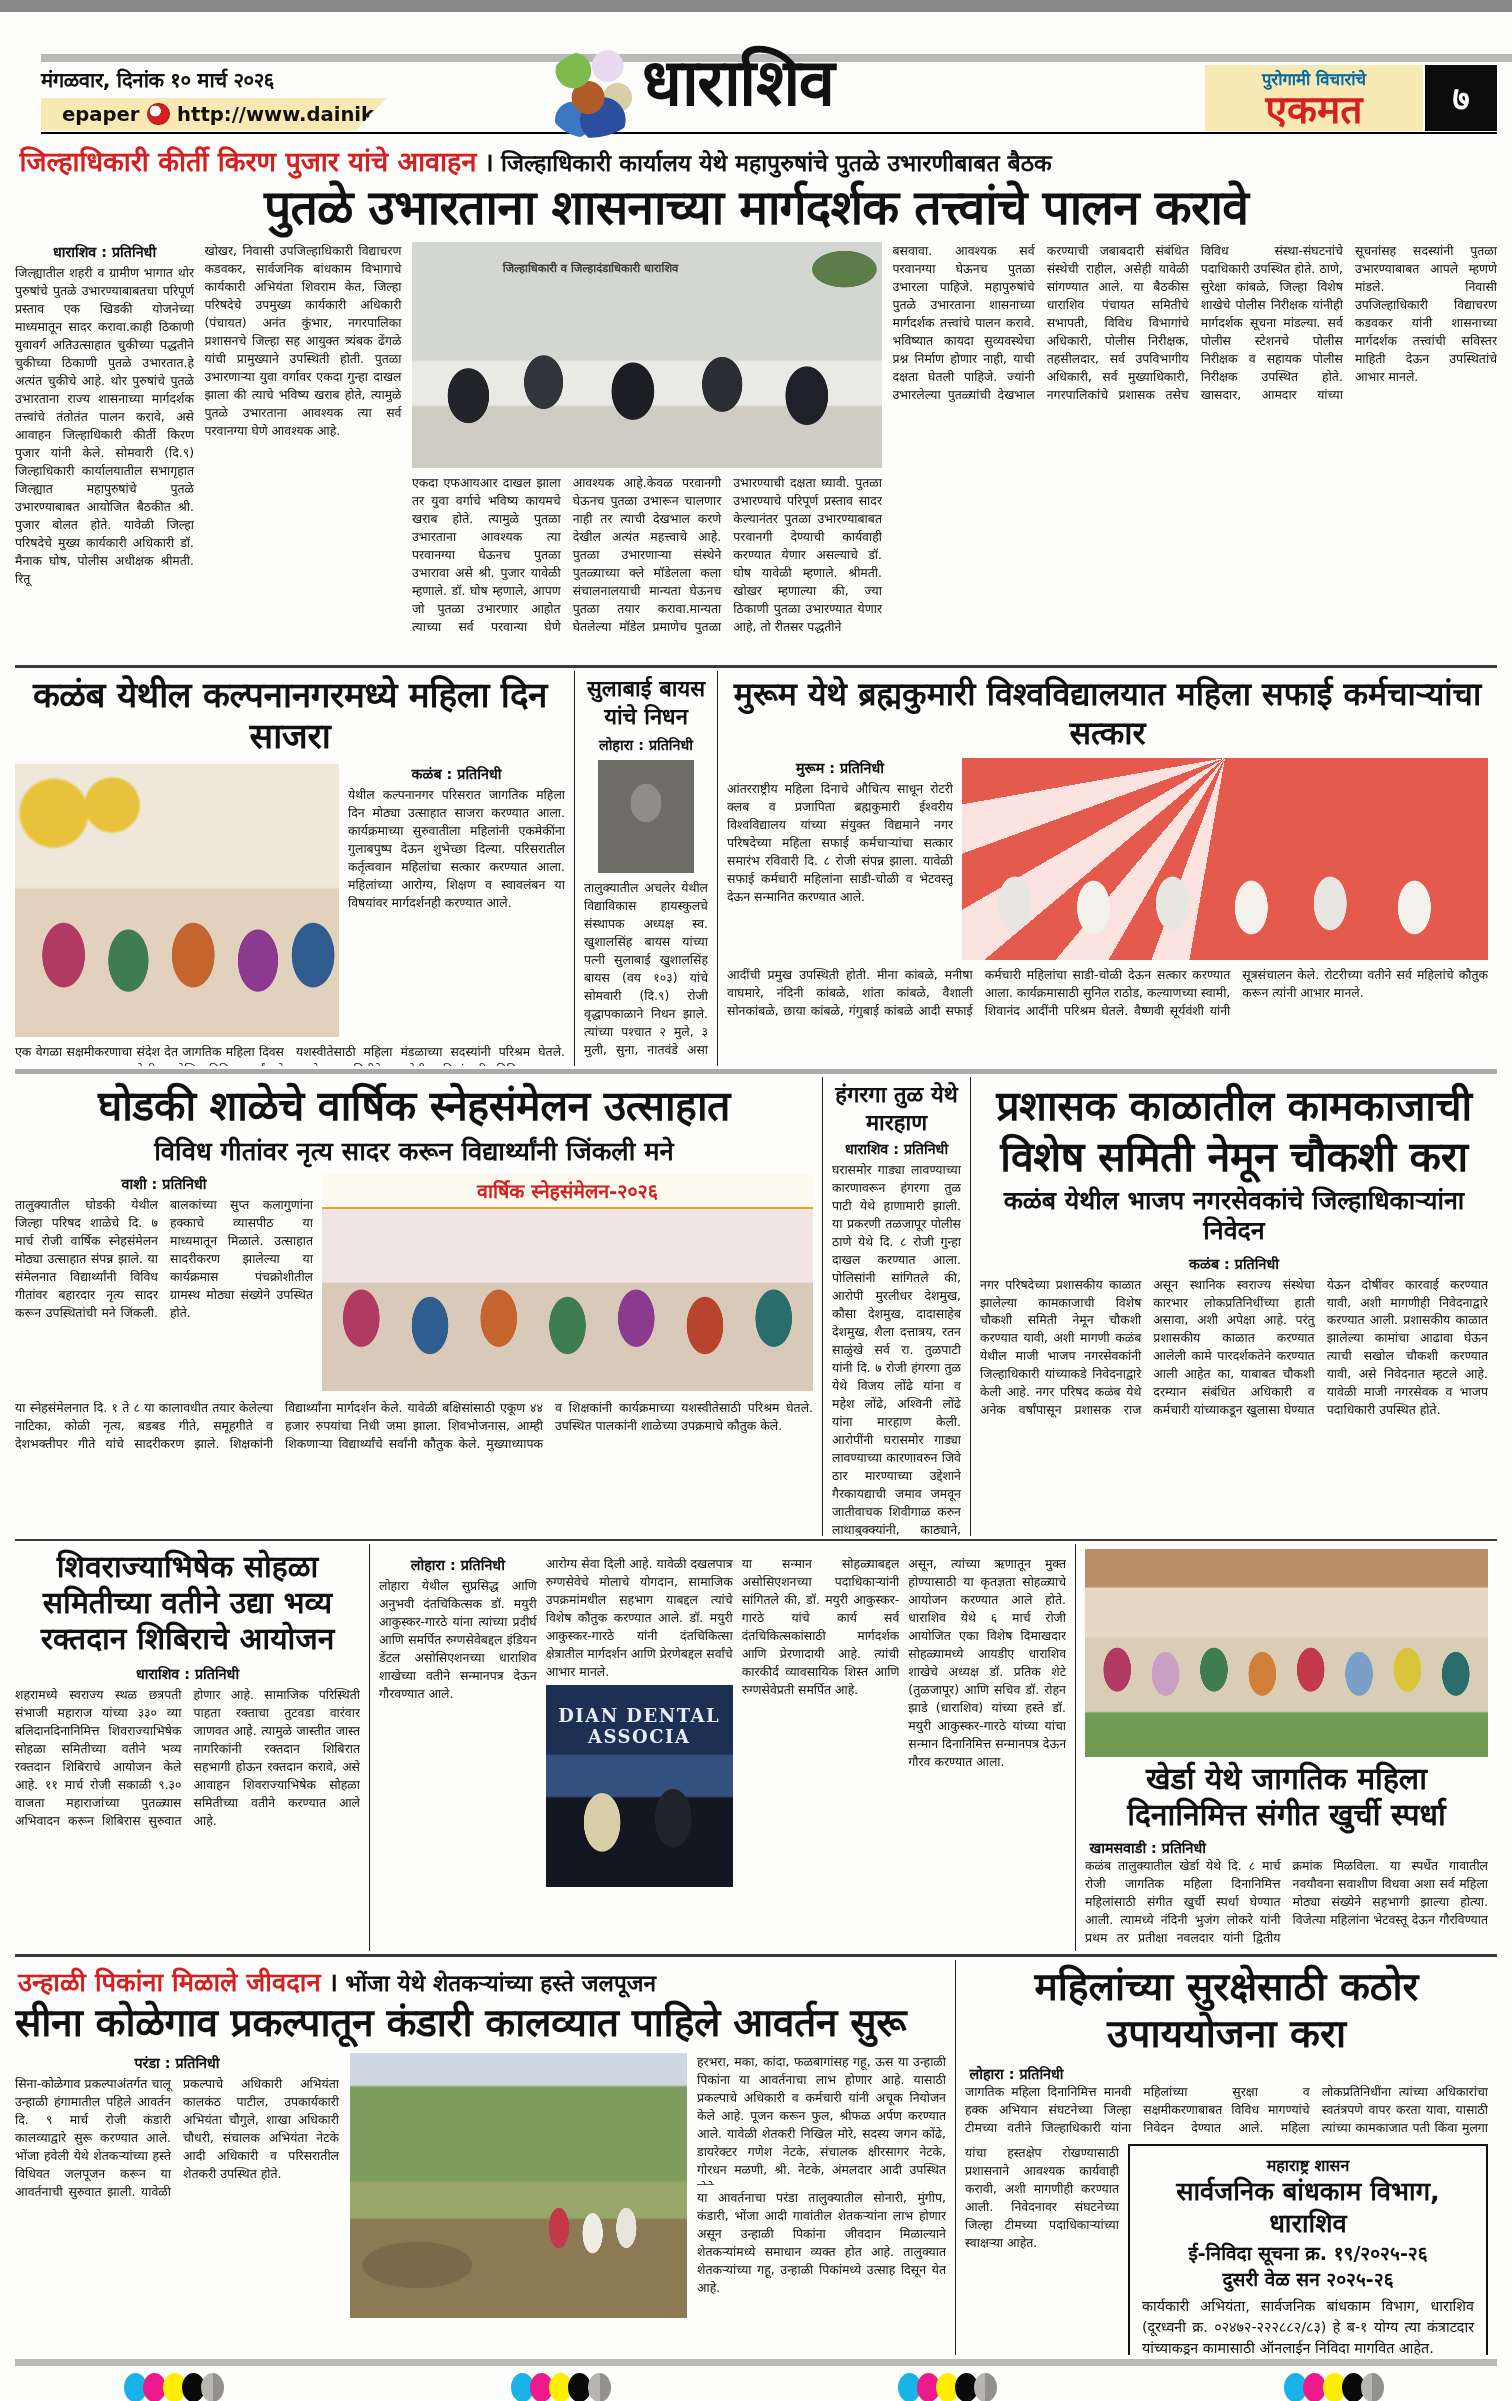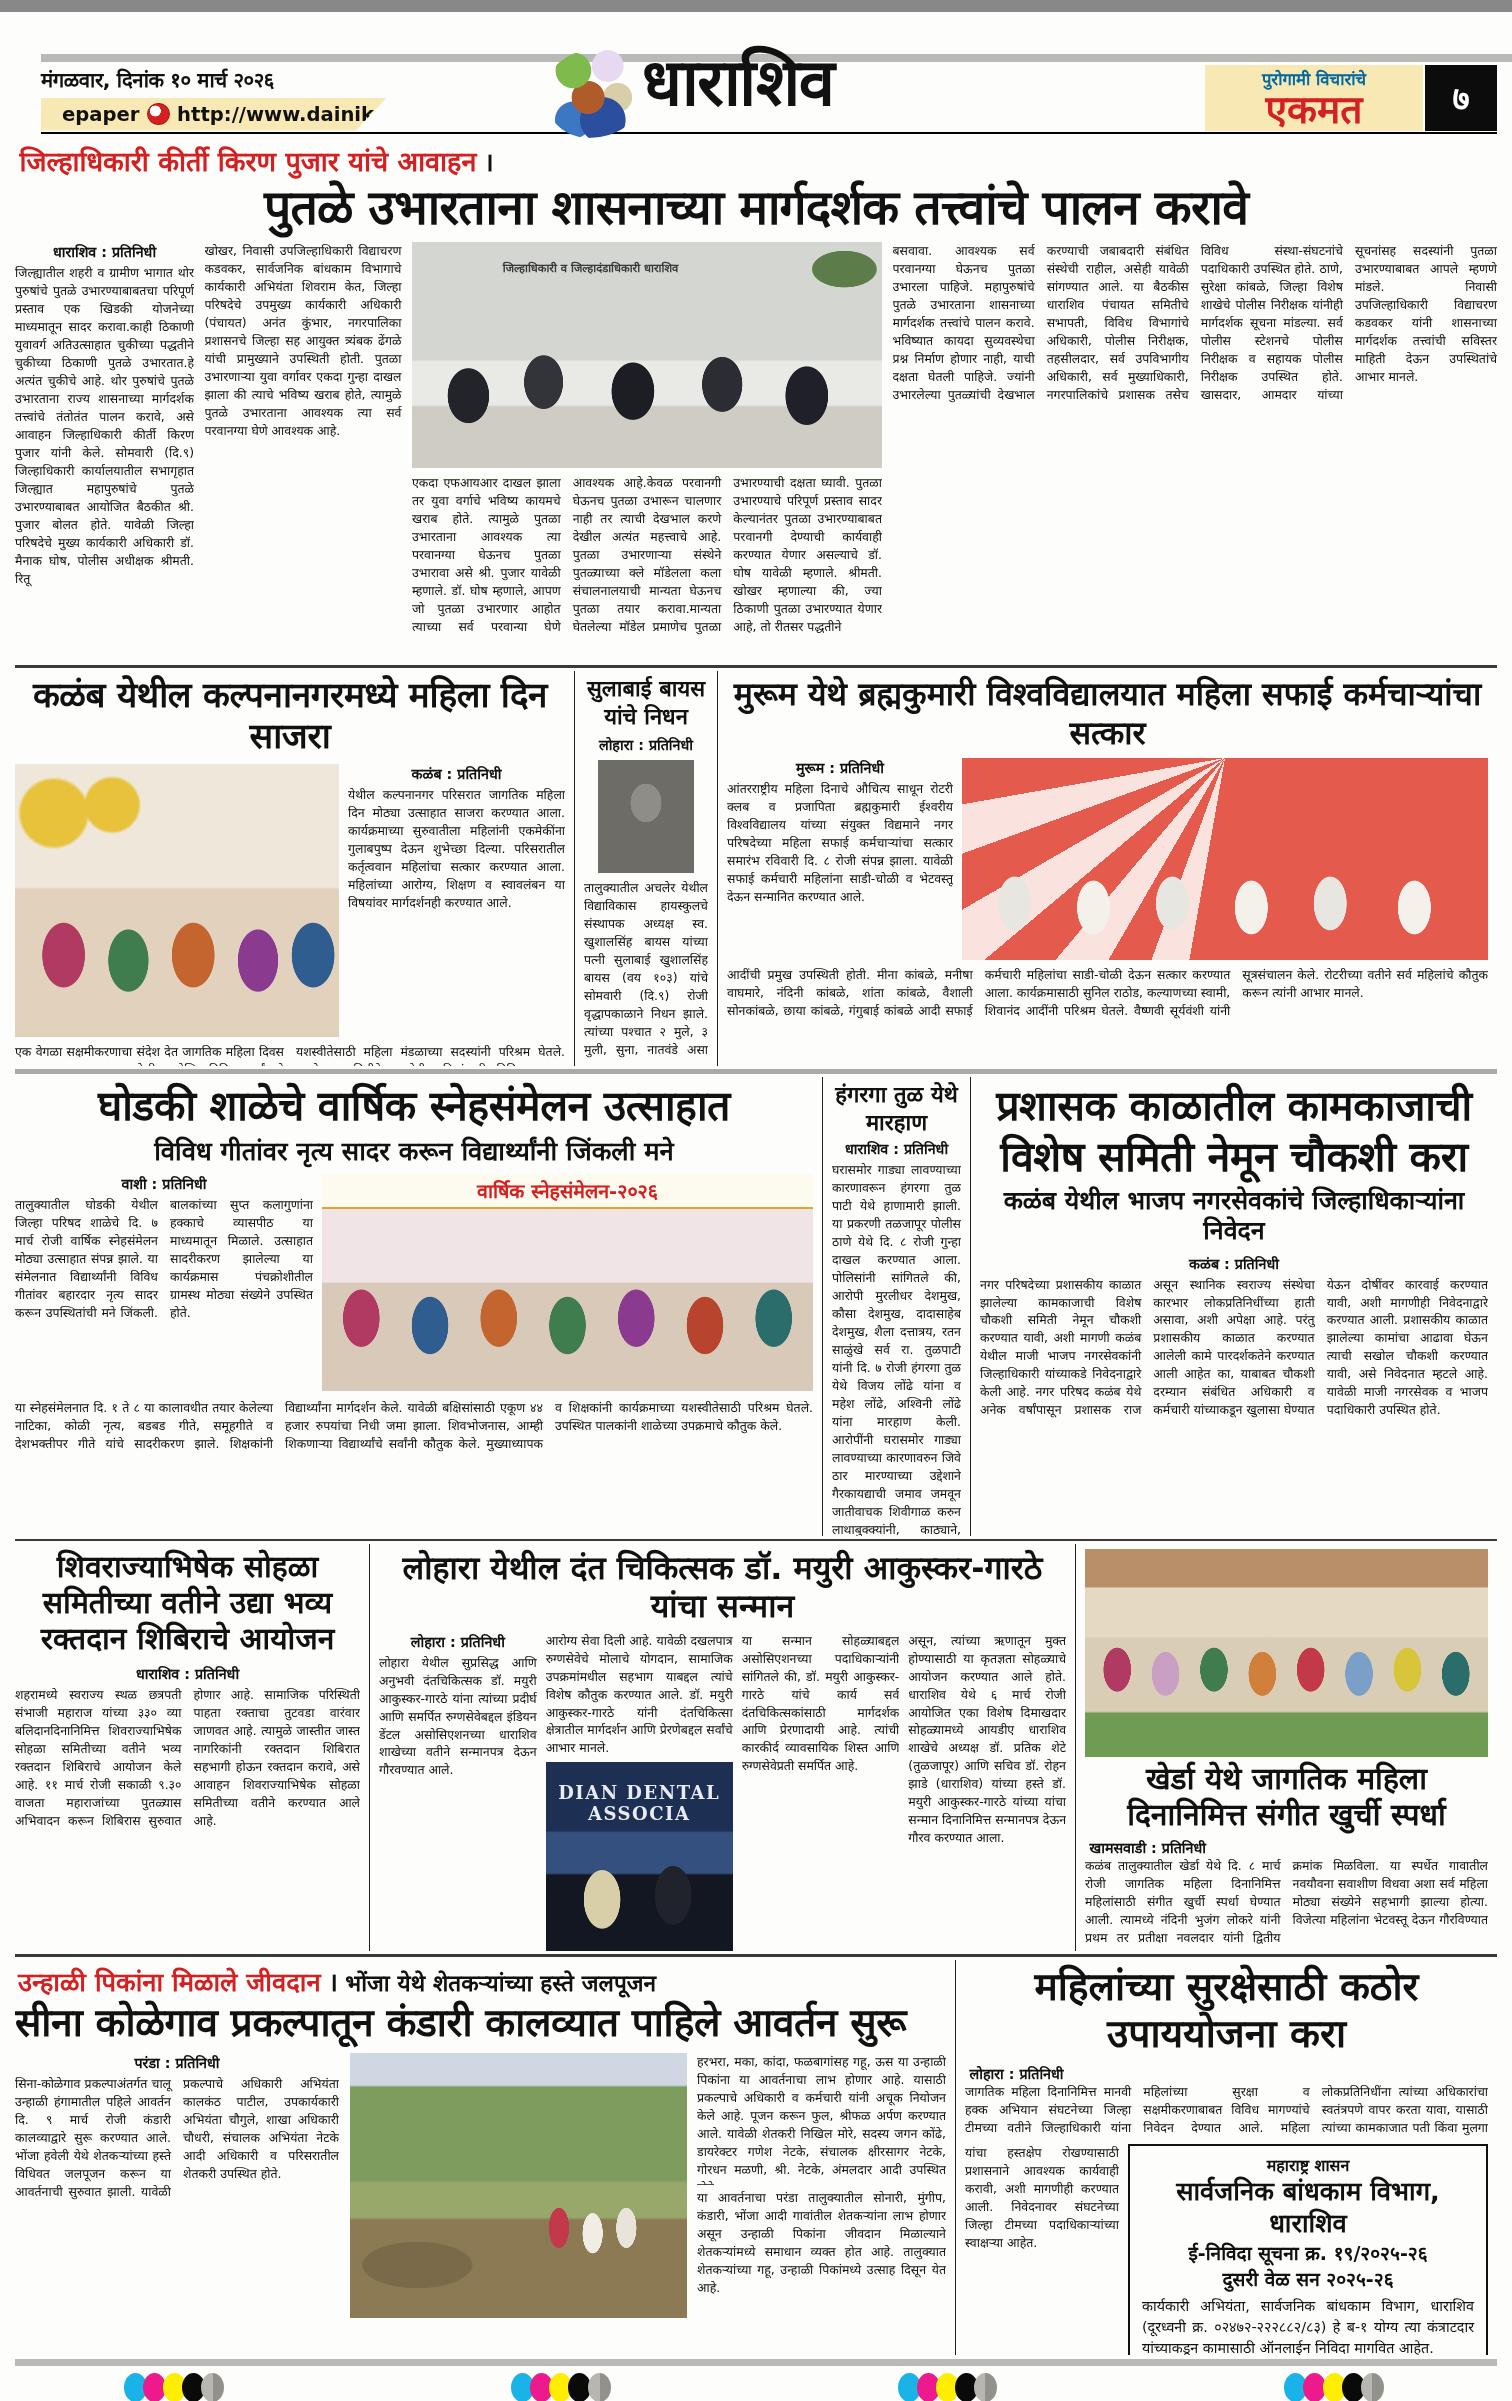--- a/index.html
+++ b/index.html
@@ -238,20 +238,21 @@
     <div class="pagenum-box">
       <span>७</span>
     </div>
   </header>
   <div class="header-rule"></div>
 
   <section class="inner">
     <div class="kicker-row">
       <span class="kicker-red">जिल्हाधिकारी कीर्ती किरण पुजार यांचे आवाहन</span>
       <span class="kicker-sep">।</span>
+      <span class="kicker-black">जिल्हाधिकारी कार्यालय येथे महापुरुषांचे पुतळे उभारणीबाबत बैठक</span>
     </div>
     <h1 class="headline-xl">पुतळे उभारताना शासनाच्या मार्गदर्शक तत्त्वांचे पालन करावे</h1>
 
     <div class="lead-body">
       <div class="lcol1">
         <div class="byline">धाराशिव : प्रतिनिधी</div>
         <p class="body" style="height:380px">जिल्ह्यातील शहरी व ग्रामीण भागात थोर पुरुषांचे पुतळे उभारण्याबाबतचा परिपूर्ण प्रस्ताव एक खिडकी योजनेच्या माध्यमातून सादर करावा.काही ठिकाणी युवावर्ग अतिउत्साहात चुकीच्या पद्धतीने चुकीच्या ठिकाणी पुतळे उभारतात.हे अत्यंत चुकीचे आहे. थोर पुरुषांचे पुतळे उभारताना राज्य शासनाच्या मार्गदर्शक तत्त्वांचे तंतोतंत पालन करावे, असे आवाहन जिल्हाधिकारी कीर्ती किरण पुजार यांनी केले. सोमवारी (दि.९) जिल्हाधिकारी कार्यालयातील सभागृहात जिल्ह्यात महापुरुषांचे पुतळे उभारण्याबाबत आयोजित बैठकीत श्री. पुजार बोलत होते. यावेळी जिल्हा परिषदेचे मुख्य कार्यकारी अधिकारी डॉ. मैनाक घोष, पोलीस अधीक्षक श्रीमती. रितू</p>
       </div>
       <div class="lcol2">
         <p class="body" style="height:410px">खोखर, निवासी उपजिल्हाधिकारी विद्याचरण कडवकर, सार्वजनिक बांधकाम विभागाचे कार्यकारी अभियंता शिवराम केत, जिल्हा परिषदेचे उपमुख्य कार्यकारी अधिकारी (पंचायत) अनंत कुंभार, नगरपालिका प्रशासनचे जिल्हा सह आयुक्त त्र्यंबक ढेंगळे यांची प्रामुख्याने उपस्थिती होती. पुतळा उभारणाऱ्या युवा वर्गावर एकदा गुन्हा दाखल झाला की त्याचे भविष्य खराब होते, त्यामुळे पुतळे उभारताना आवश्यक त्या सर्व परवानग्या घेणे आवश्यक आहे.</p>
@@ -339,21 +340,20 @@
   <div class="hrule"></div>
 
   <section class="row row4">
     <article class="art a-shivrajya">
       <h2 class="h-md" style="font-size:30px">शिवराज्याभिषेक सोहळा समितीच्या वतीने उद्या भव्य रक्तदान शिबिराचे आयोजन</h2>
       <div class="byline" style="margin-top:7.5px">धाराशिव : प्रतिनिधी</div>
       <p class="body cols-2" style="height:249px">शहरामध्ये स्वराज्य स्थळ छत्रपती संभाजी महाराज यांच्या ३३० व्या बलिदानदिनानिमित्त शिवराज्याभिषेक सोहळा समितीच्या वतीने भव्य रक्तदान शिबिराचे आयोजन केले आहे. ११ मार्च रोजी सकाळी ९.३० वाजता महाराजांच्या पुतळ्यास अभिवादन करून शिबिरास सुरुवात होणार आहे. सामाजिक परिस्थिती पाहता रक्ताचा तुटवडा वारंवार जाणवत आहे. त्यामुळे जास्तीत जास्त नागरिकांनी रक्तदान शिबिरात सहभागी होऊन रक्तदान करावे, असे आवाहन शिवराज्याभिषेक सोहळा समितीच्या वतीने करण्यात आले आहे.</p>
     </article>
 
     <article class="art a-dant vline">
-      <h2 class="h-md">लोहारा येथील दंत चिकित्सक डॉ. मयुरी आकुस्कर-गारठे यांचा सन्मान</h2>
       <div class="dant-flex">
         <div class="dant-col">
           <div class="byline">लोहारा : प्रतिनिधी</div>
           <p class="body" style="height:313px">लोहारा येथील सुप्रसिद्ध आणि अनुभवी दंतचिकित्सक डॉ. मयुरी आकुस्कर-गारठे यांना त्यांच्या प्रदीर्घ आणि समर्पित रुग्णसेवेबद्दल इंडियन डेंटल असोसिएशनच्या धाराशिव शाखेच्या वतीने सन्मानपत्र देऊन गौरवण्यात आले.</p>
         </div>
         <div class="dant-midcol">
           <p class="body" style="height:124px">आरोग्य सेवा दिली आहे. यावेळी दखलपात्र रुग्णसेवेचे मोलाचे योगदान, सामाजिक उपक्रमांमधील सहभाग याबद्दल त्यांचे विशेष कौतुक करण्यात आले. डॉ. मयुरी आकुस्कर-गारठे यांनी दंतचिकित्सा क्षेत्रातील मार्गदर्शन आणि प्रेरणेबद्दल सर्वांचे आभार मानले.</p>
           <div class="photo ida-photo">
             <div class="ida-banner">DIAN DENTAL ASSOCIA</div>
           </div>

